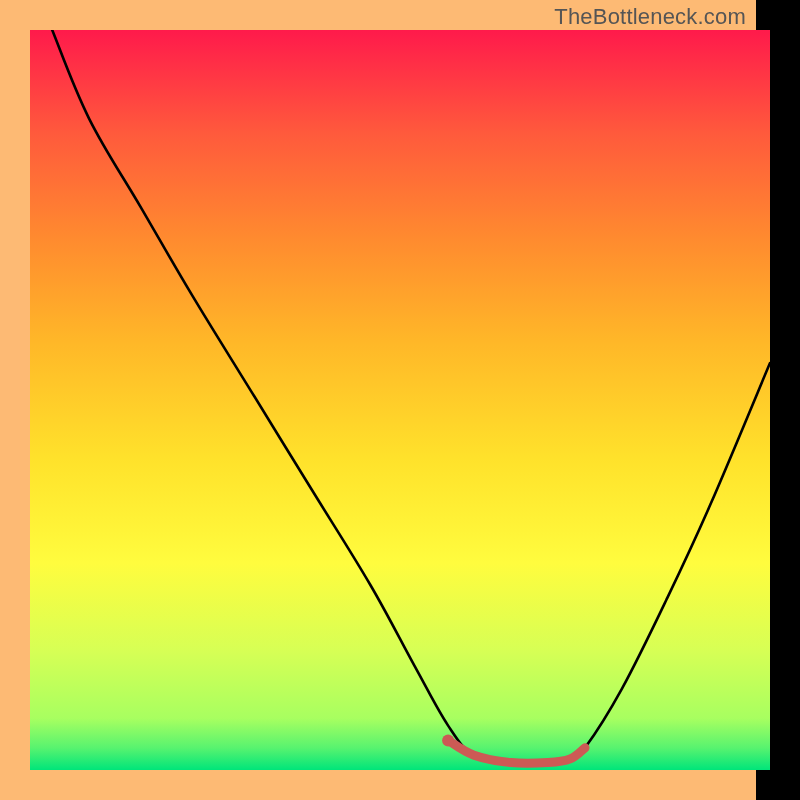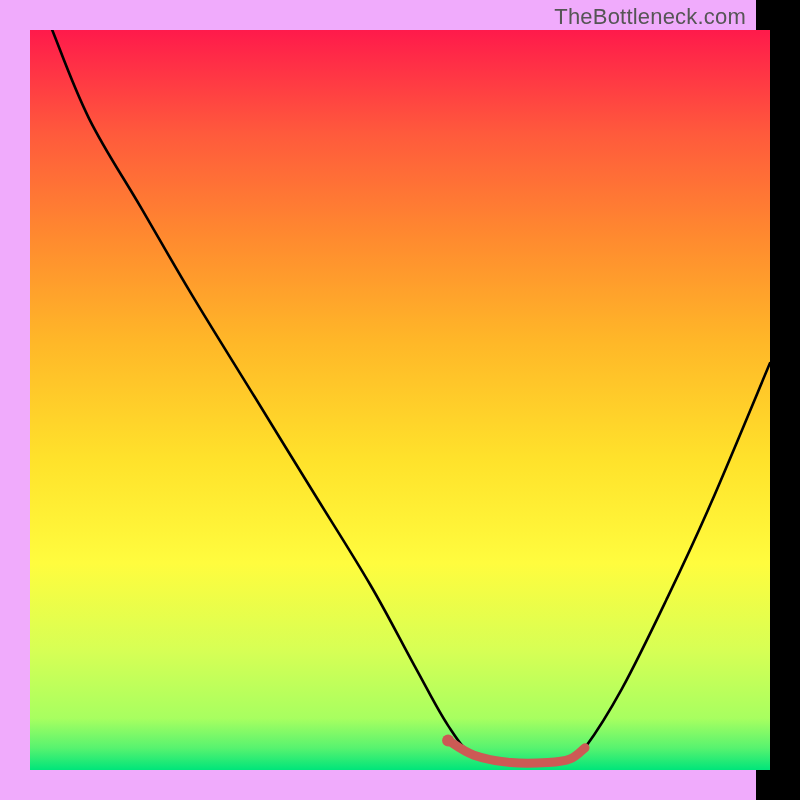--- a/index.html
+++ b/index.html
@@ -8,21 +8,21 @@
     width: 800px;
     height: 800px;
     background: #000;
     font-family: Arial, Helvetica, sans-serif;
     overflow: hidden;
   }
   .stage {
     position: relative;
     width: 756px;
     height: 800px;
-    background: #f0abfc;
+    background: #fdba74;
   }
   .plot {
     position: absolute;
     left: 30px;
     top: 30px;
     width: 740px;
     height: 740px;
   }
   .plot svg {
     display: block;

